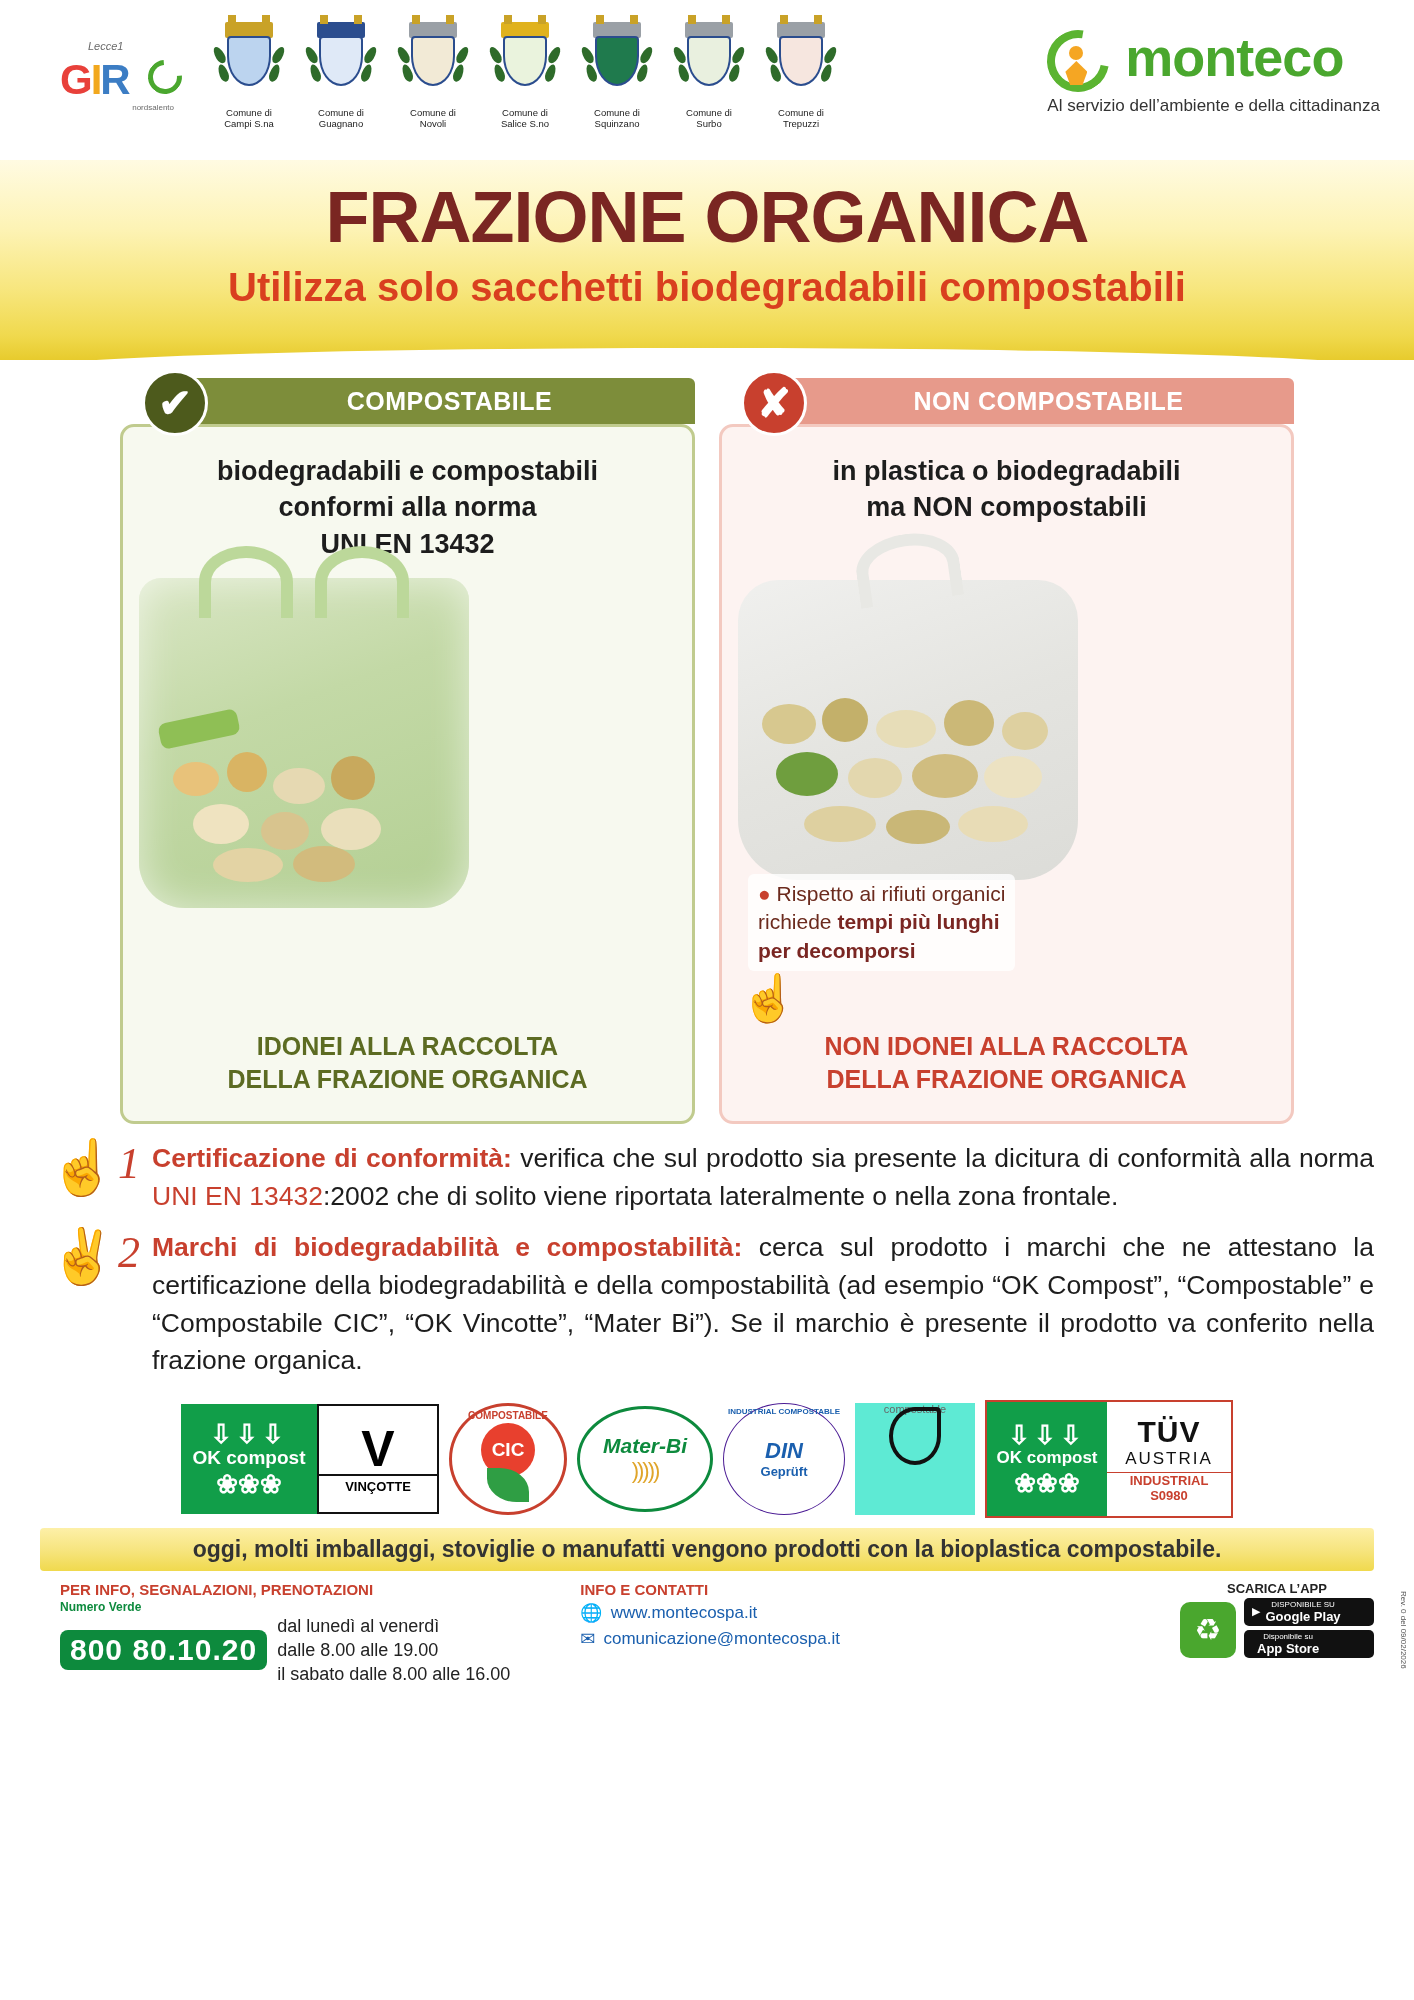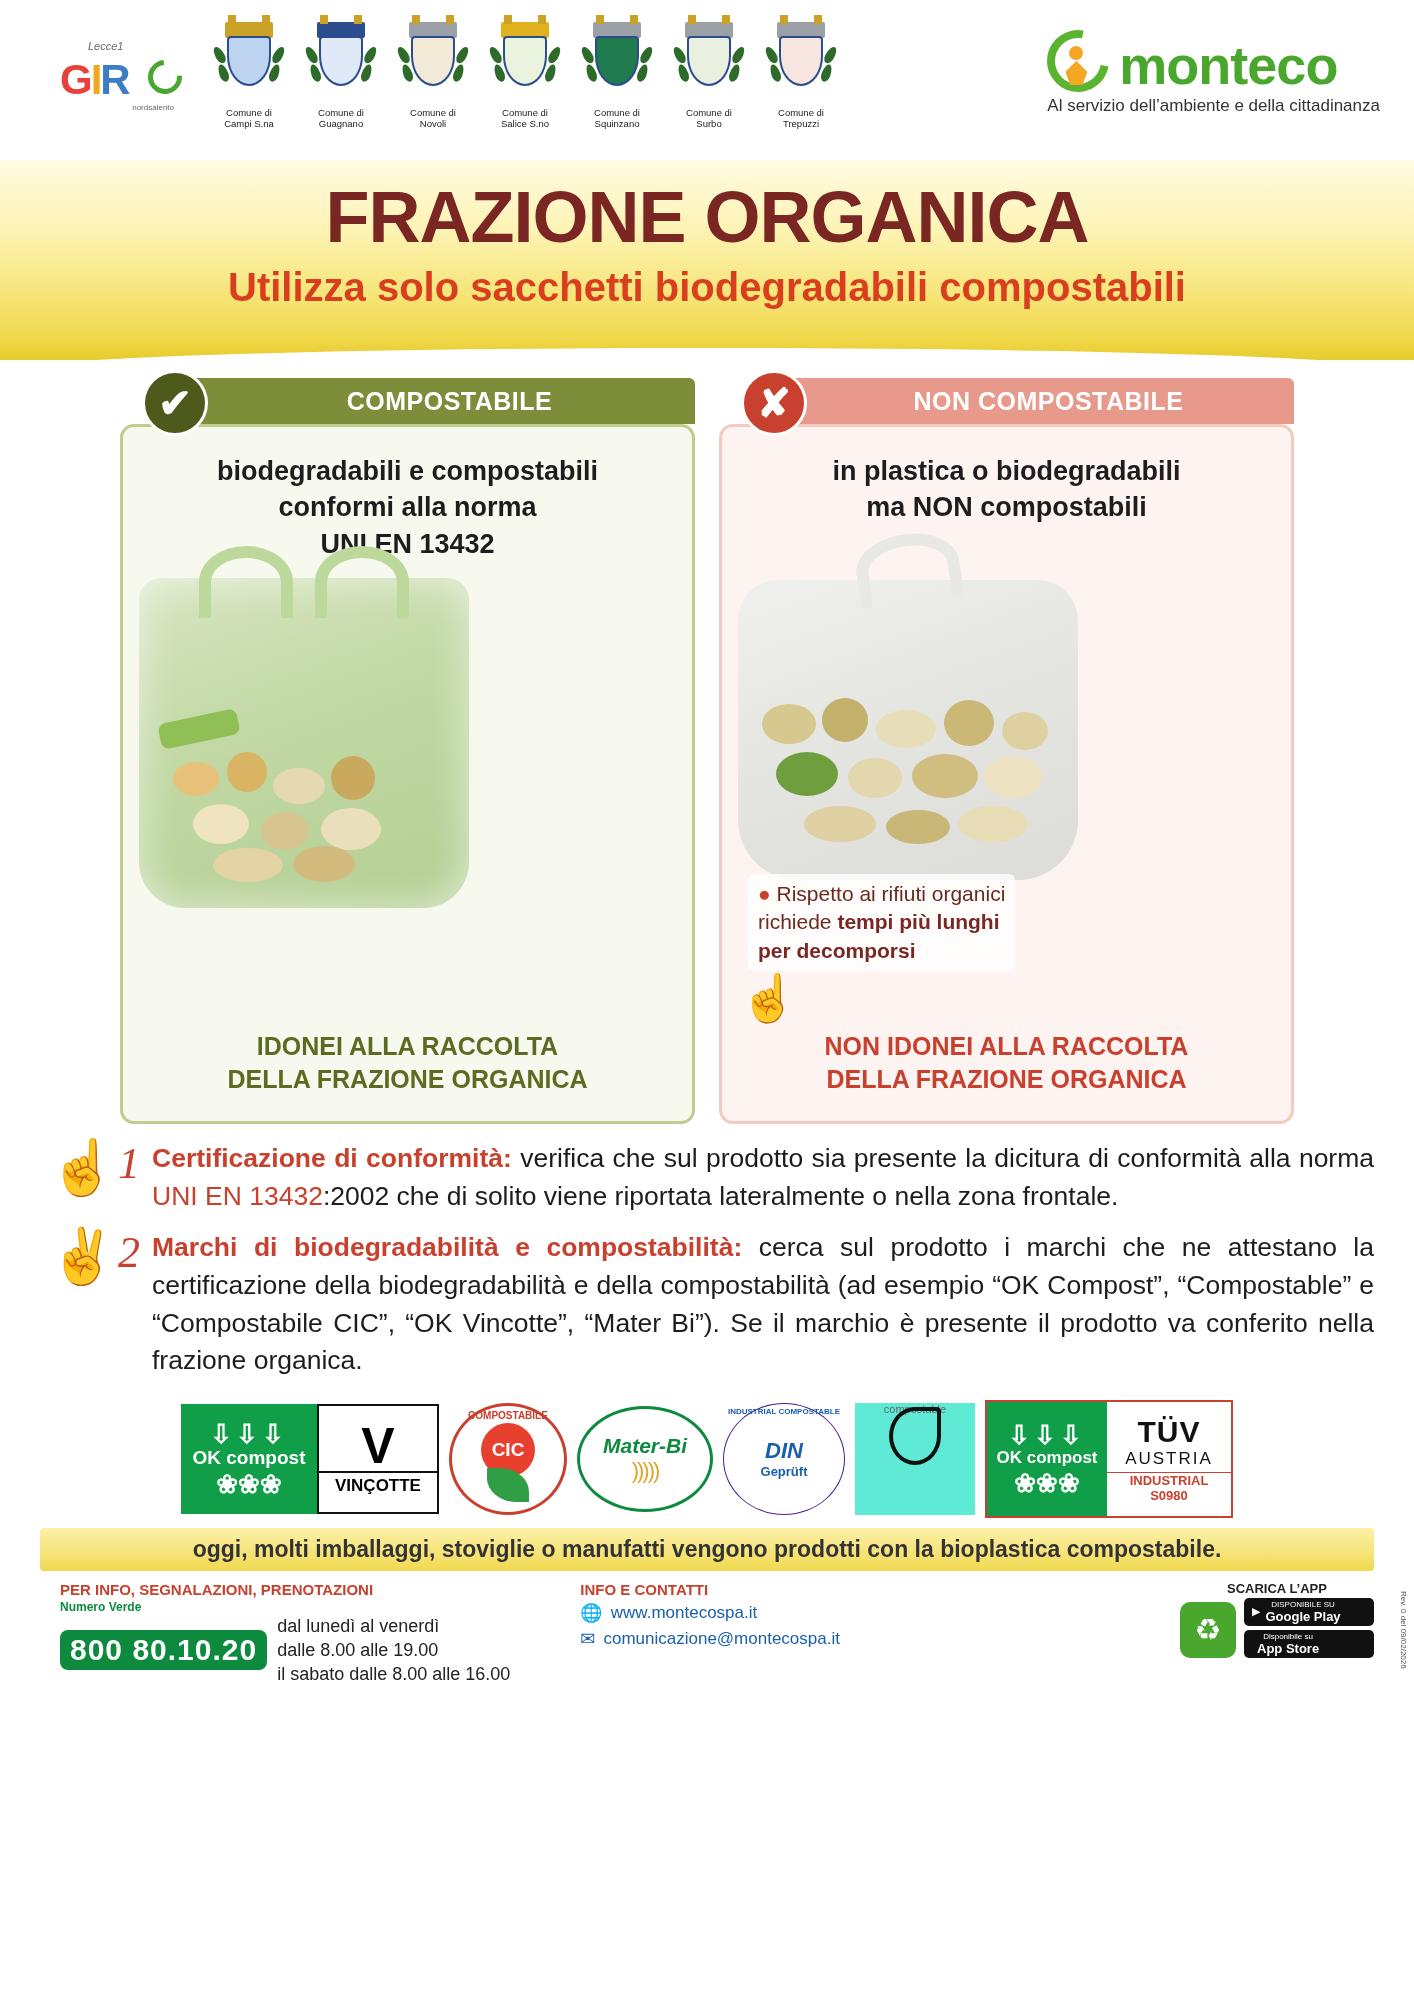--- a/index.html
+++ b/index.html
@@ -78,21 +78,21 @@
     position:absolute; width:9px; height:18px; background:#2e6b2a;
     border-radius:50% 50% 50% 50%/60% 60% 40% 40%;
   }
   .crest-caption {
     font-size:9.5px; color:#222; line-height:1.15; margin-top:2px;
   }
 
   .monteco {
     margin-left:auto; margin-top:18px; text-align:right; padding-right:4px;
   }
-  .monteco-row { display:flex; align-items:flex-end; gap:10px; }
+  .monteco-row { display:flex; align-items:flex-start; gap:16px; }
   .monteco-mark { width:62px; height:62px; position:relative; }
   .monteco-arc {
     position:absolute; inset:0;
     border:8px solid #5bb431; border-radius:50%;
     border-right-color:transparent; transform:rotate(-35deg);
   }
   .monteco-person {
     position:absolute; left:22px; top:16px; width:14px; height:14px;
     background:#f5a623; border-radius:50%;
   }
@@ -247,21 +247,21 @@
     display:flex; flex-direction:column; align-items:center; justify-content:center;
     font-size:19px; font-weight:bold;
   }
   .mk-arrows{ font-size:26px; letter-spacing:4px; line-height:1; }
   .mk-flower{ font-size:26px; line-height:1; margin-top:2px; }
   .mk-vincotte {
     width:122px; height:110px; border:2px solid #111; background:#fff;
     display:flex; flex-direction:column; align-items:center; justify-content:center;
   }
   .mk-v { font-size:50px; font-weight:bold; line-height:1; }
-  .mk-vt { font-size:17px; font-weight:bold; border-top:2px solid #111; width:100%; text-align:center; padding-top:3px;}
+  .mk-vt { font-size:13px; font-weight:bold; border-top:2px solid #111; width:100%; text-align:center; padding-top:3px;}
   .mk-cic {
     width:118px; height:112px; border-radius:50%; border:3px solid #c8402e;
     position:relative; display:flex; align-items:center; justify-content:center;
     background:#fff;
   }
   .mk-cic-inner{
     width:54px; height:54px; border-radius:50%; background:#e8402e; color:#fff;
     display:flex; align-items:center; justify-content:center; font-size:19px; font-weight:bold;
     margin-top:-18px;
   }

